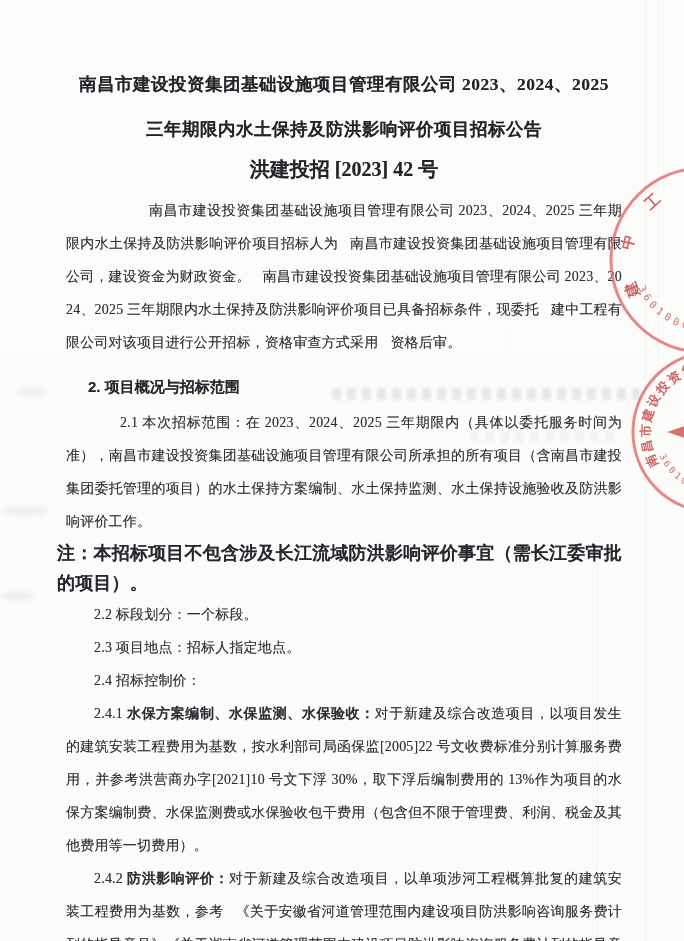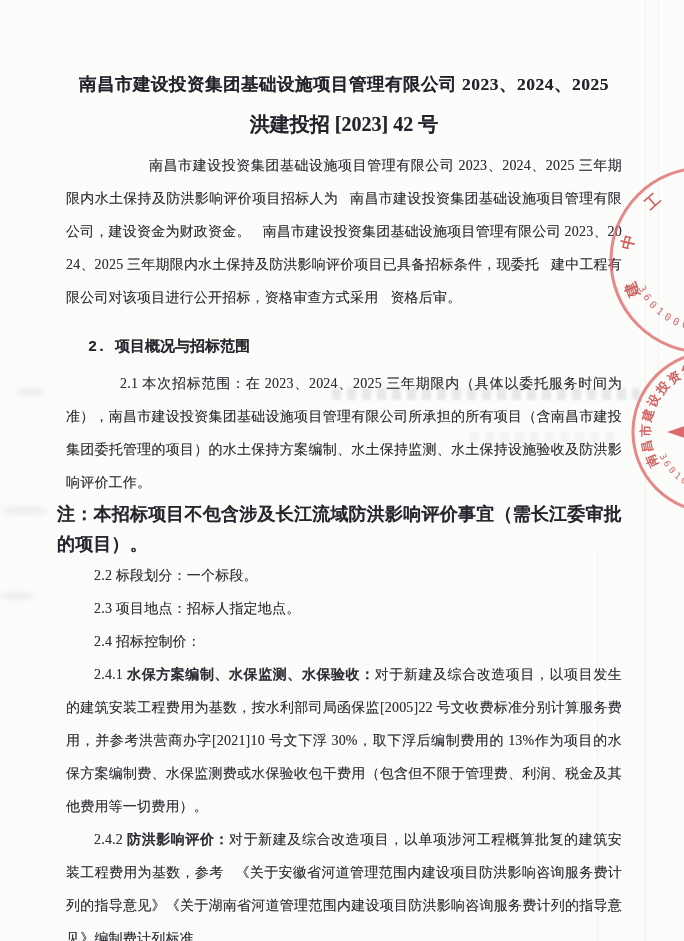--- a/index.html
+++ b/index.html
@@ -20,21 +20,21 @@
   .doc-number{
     text-align:center;font-size:20px;font-weight:bold;line-height:33px;
     margin-top:1px;color:#23232b;text-shadow:0 0 .4px rgba(35,35,45,.5);
   }
   .h2{
     font-family:"Liberation Sans","DejaVu Sans",sans-serif;
     font-weight:bold;font-size:15px;color:#26262e;
     margin:15px 0 6px 22px;line-height:22px;
     text-shadow:0 0 .3px rgba(35,35,45,.5);
   }
-  .h2.second{margin-top:23px;font-family:Liberation Mono, monospace;}
+  .h2.second{margin-top:17px;}
   .para{
     font-size:14px;line-height:33px;margin:0;text-align:justify;
     word-break:break-all;letter-spacing:.2px;
     text-shadow:0 0 .35px rgba(45,45,55,.45);
   }
   .para.p1{text-indent:71px;margin-top:8px;}
   .para.p21{text-indent:54px;margin-top:8px;}
   .para.ind{text-indent:28px;}
   .note{
     font-family:"Liberation Sans","DejaVu Sans",sans-serif;
@@ -73,20 +73,21 @@
   <div class="vline b"></div>
   <div class="vline c"></div>
   <div class="ghost g1"></div>
   <div class="ghost g2"></div>
   <div class="smudge s1"></div>
   <div class="smudge s2"></div>
   <div class="smudge s3"></div>
 
   <div class="content">
     <div class="title-line">南昌市建设投资集团基础设施项目管理有限公司 2023、2024、2025</div>
+    <div class="title-line">三年期限内水土保持及防洪影响评价项目招标公告</div>
     <div class="doc-number">洪建投招 [2023] 42 号</div>
 
     <p class="para p1"><span class="seg u">南昌市建设投资集团基础设施项目管理有限公司 2023、2024、2025 三年期限内水土保持及防洪影响评价项目</span><span class="seg">招标人为</span><span class="seg u">南昌市建设投资集团基础设施项目管理有限公司</span><span class="seg">，建设资金为财政资金。</span><span class="seg u">南昌市建设投资集团基础设施项目管理有限公司 2023、2024、2025 三年期限内水土保持及防洪影响评价项目</span><span class="seg">已具备招标条件，现委托</span><span class="seg u">建中工程有限公司</span><span class="seg">对该项目进行公开招标，资格审查方式采用</span><span class="seg u">资格后审</span><span class="seg">。</span></p>
 
     <div class="h2 second">2. 项目概况与招标范围</div>
     <p class="para p21">2.1 本次招标范围：在 2023、2024、2025 三年期限内（具体以委托服务时间为准），南昌市建设投资集团基础设施项目管理有限公司所承担的所有项目（含南昌市建投集团委托管理的项目）的水土保持方案编制、水土保持监测、水土保持设施验收及防洪影响评价工作。</p>
     <p class="para note">注：本招标项目不包含涉及长江流域防洪影响评价事宜（需长江委审批的项目）。</p>
     <p class="para ind">2.2 标段划分：一个标段。</p>
     <p class="para ind">2.3 项目地点：招标人指定地点。</p>
     <p class="para ind">2.4 招标控制价：</p>

